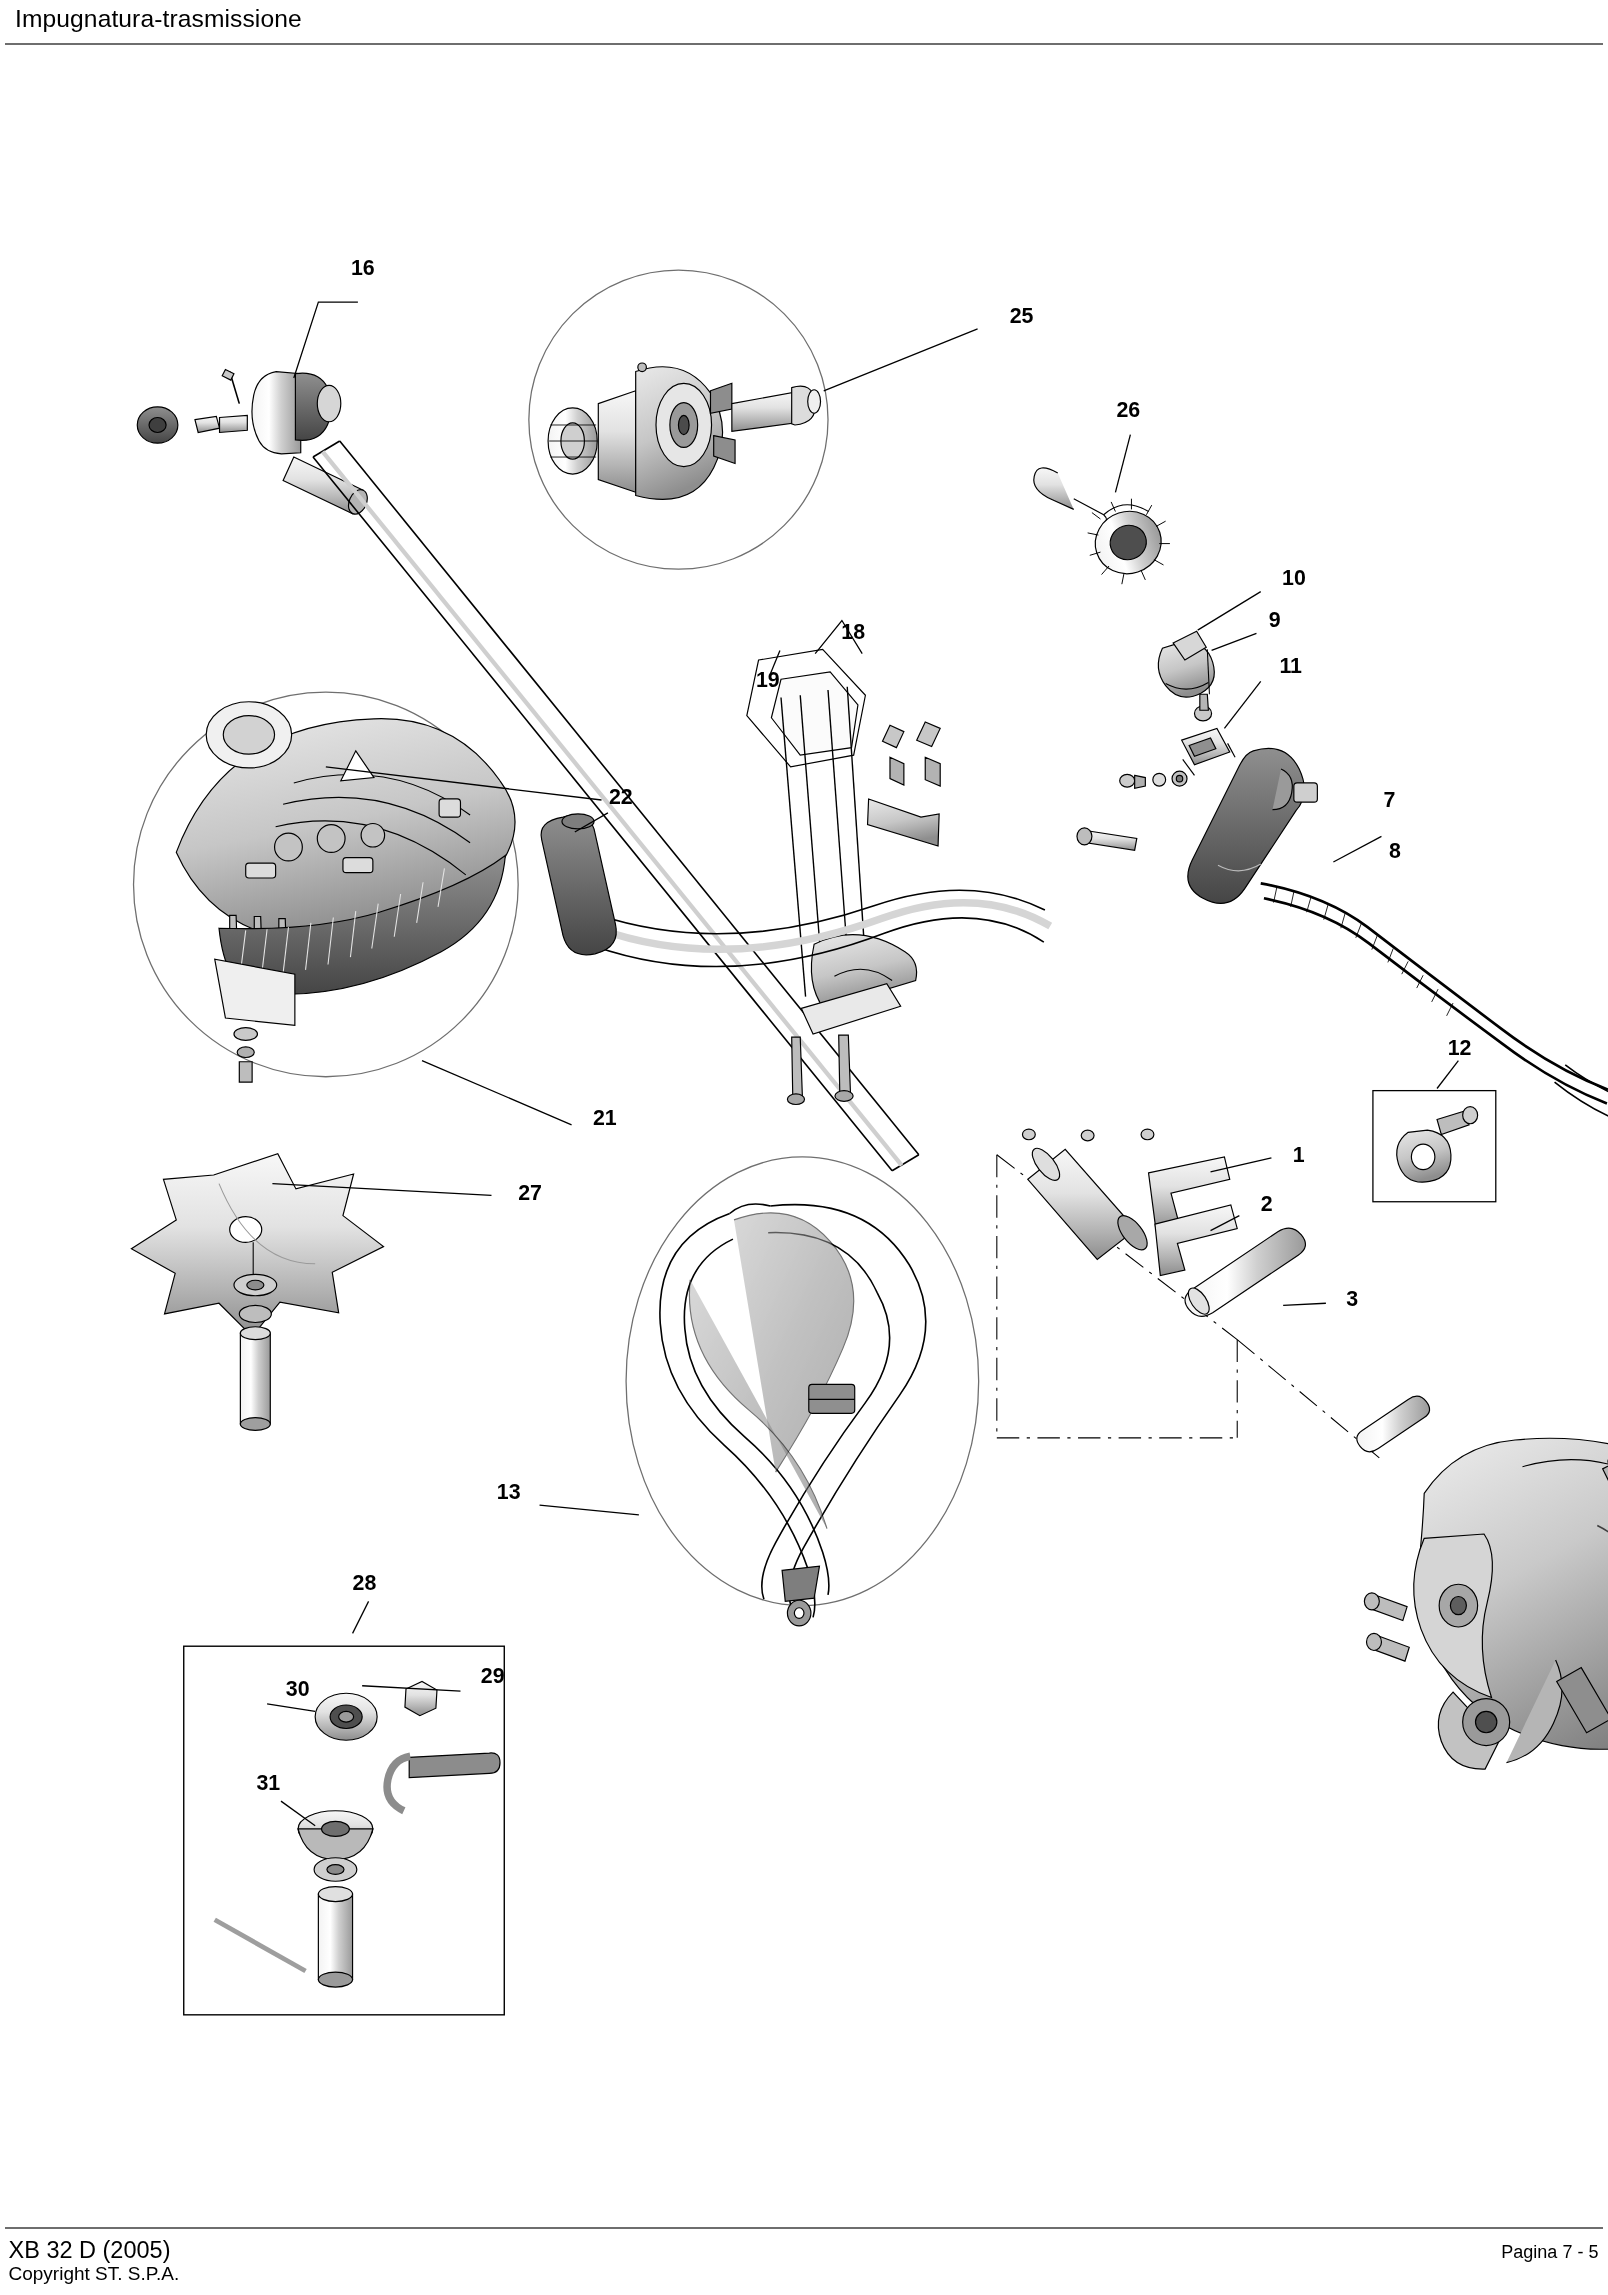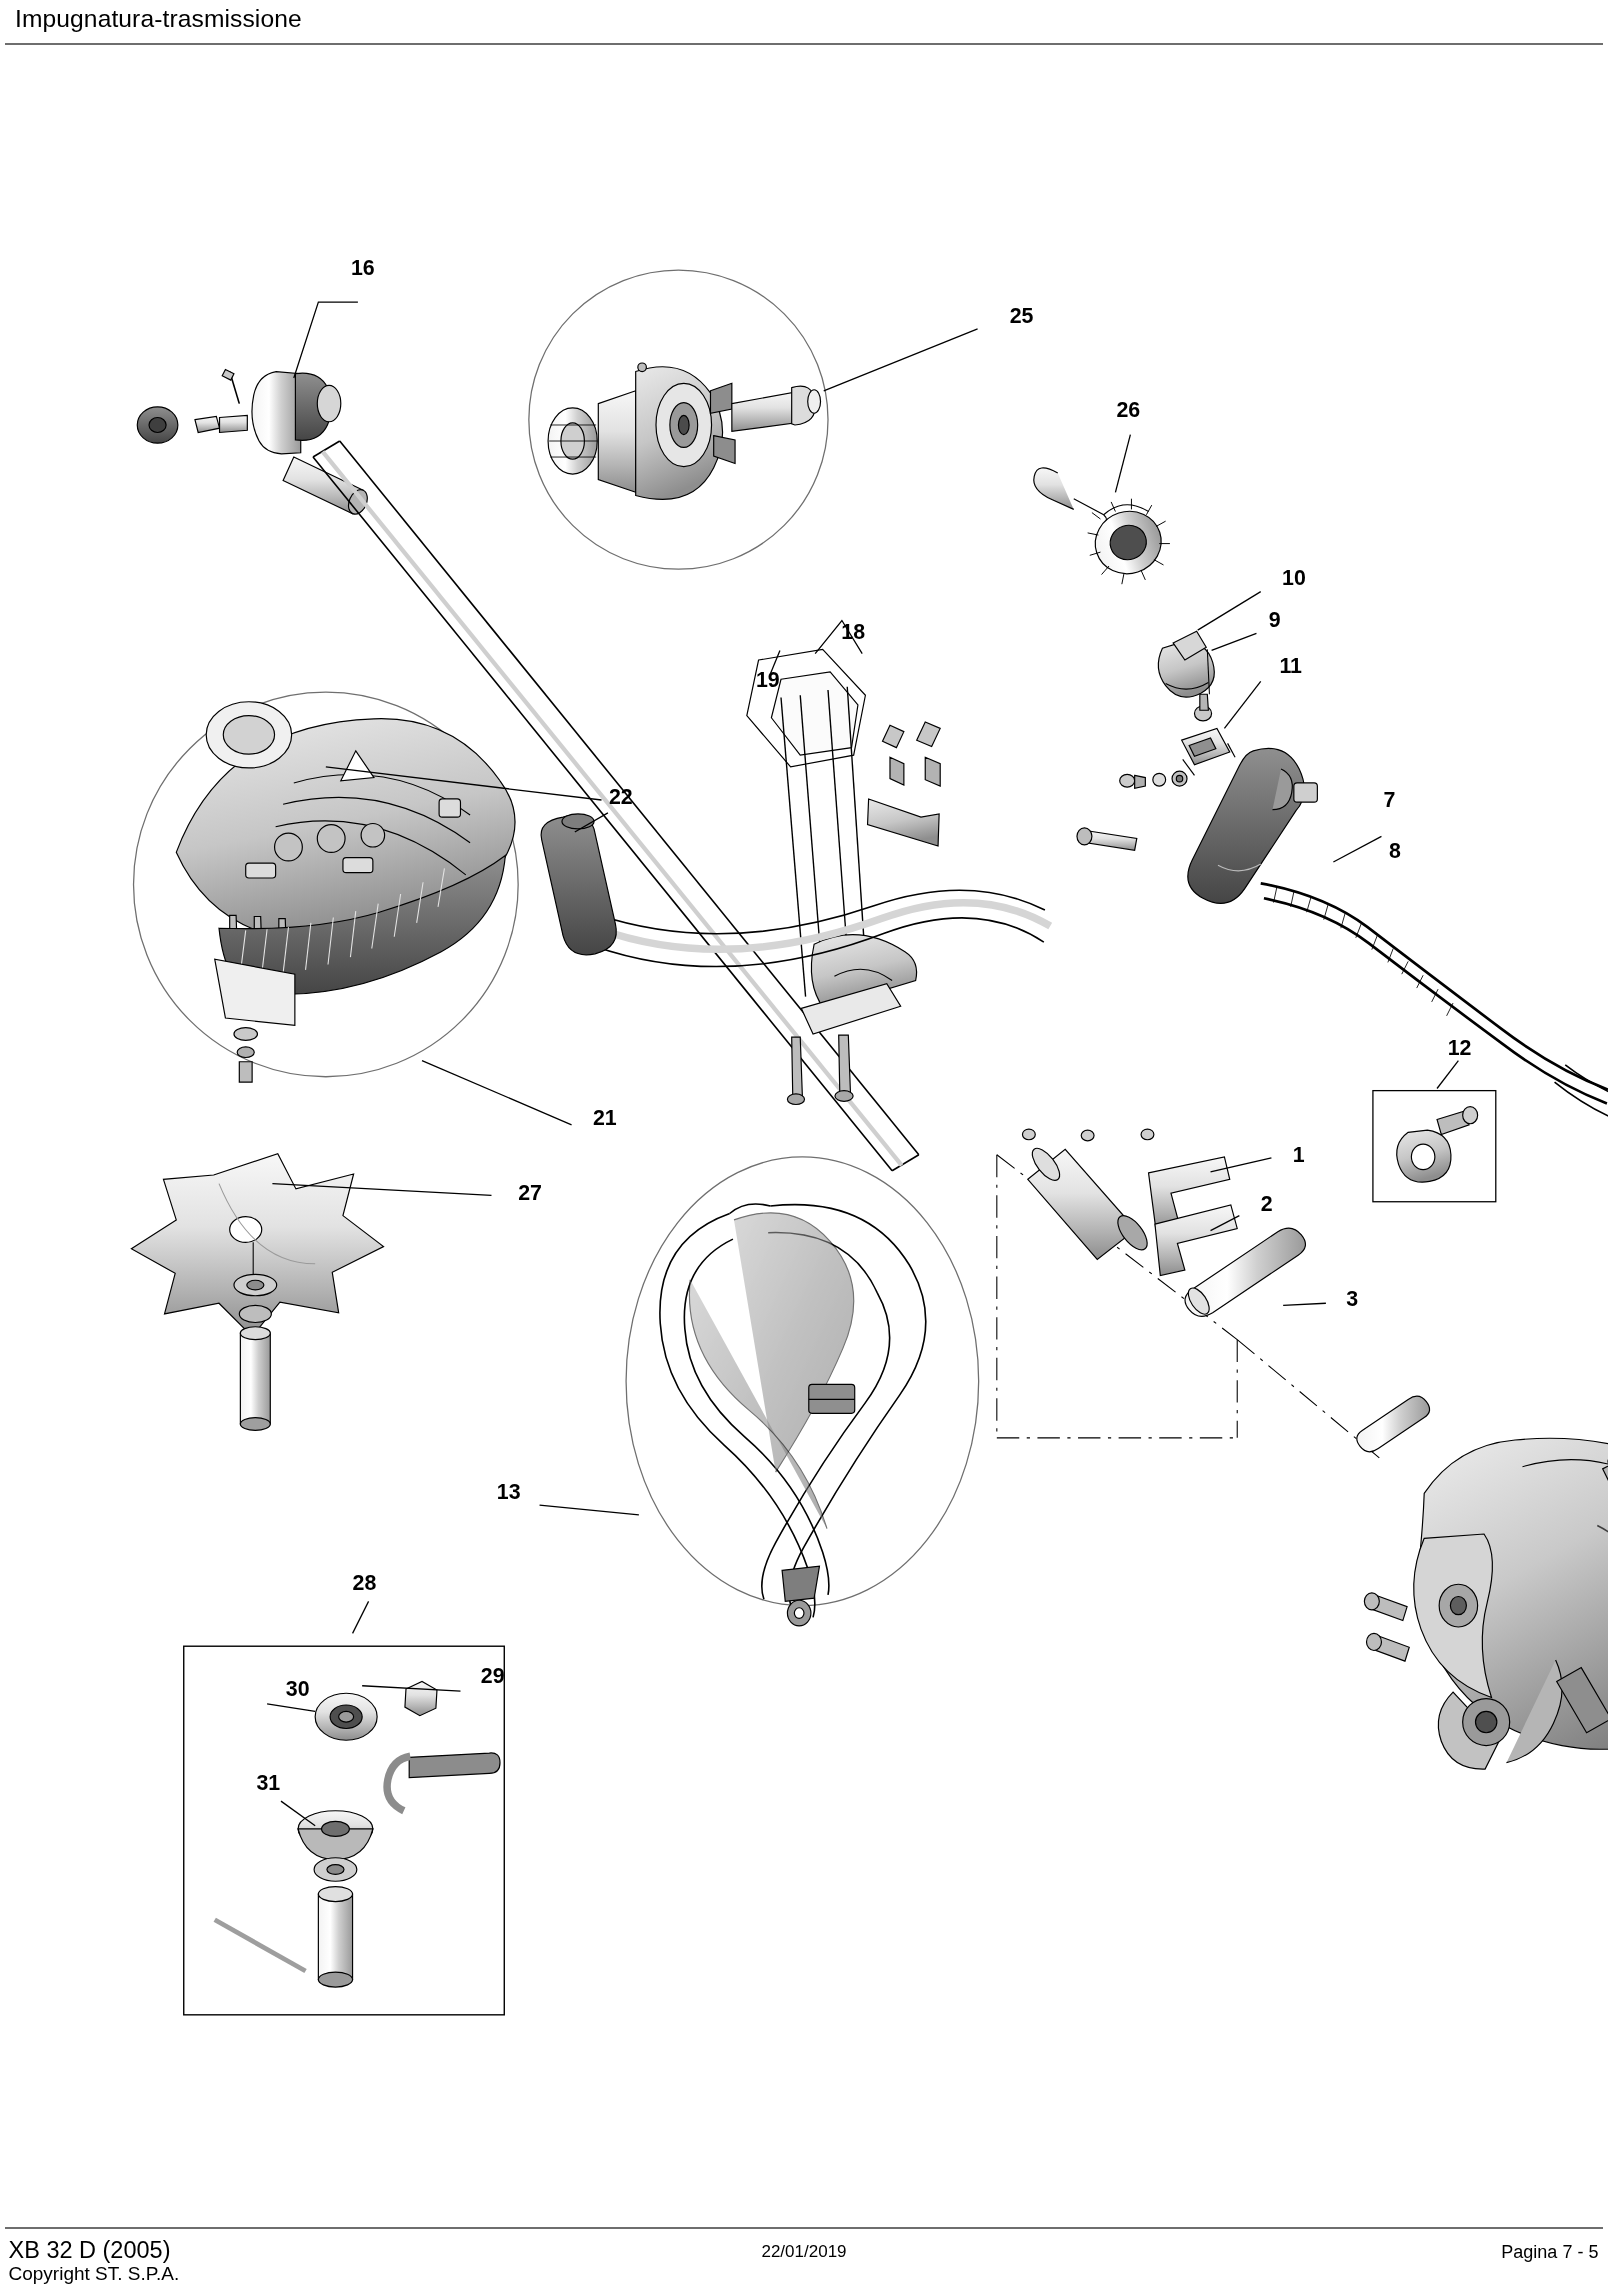--- a/index.html
+++ b/index.html
@@ -548,17 +548,16 @@
         <text class="calloutText" x="870" y="3055">29</text>
         <text class="calloutText" x="505" y="3080">30</text>
         <text class="calloutText" x="450" y="3255">31</text>
       </g>
     </svg>
   </div>
 
   <div class="footer-rule"></div>
   <div class="footer-model">XB 32 D (2005)</div>
   <div class="footer-copyright">Copyright ST. S.P.A.</div>
-  <div class="footer-date">22/01/2019</div>
   <div class="footer-page">Pagina 7 - 5</div>
 
 </div>
 
 
 </body></html>

